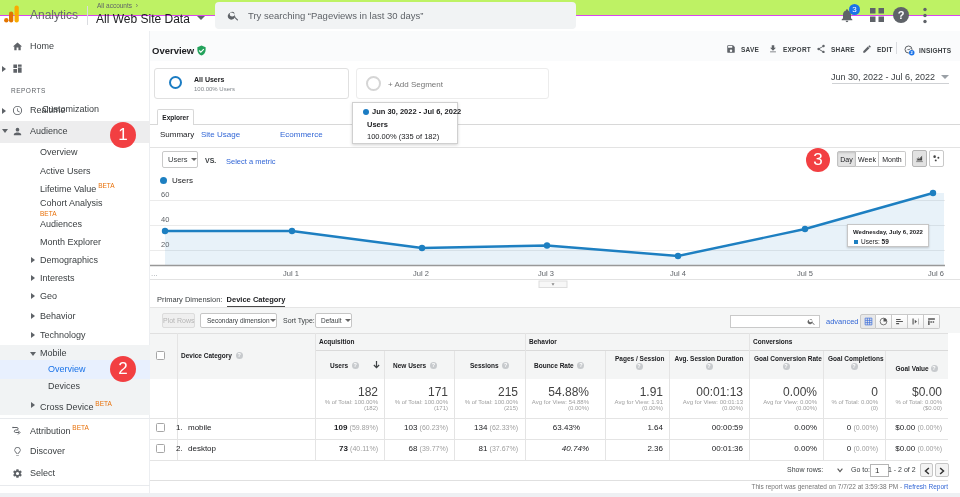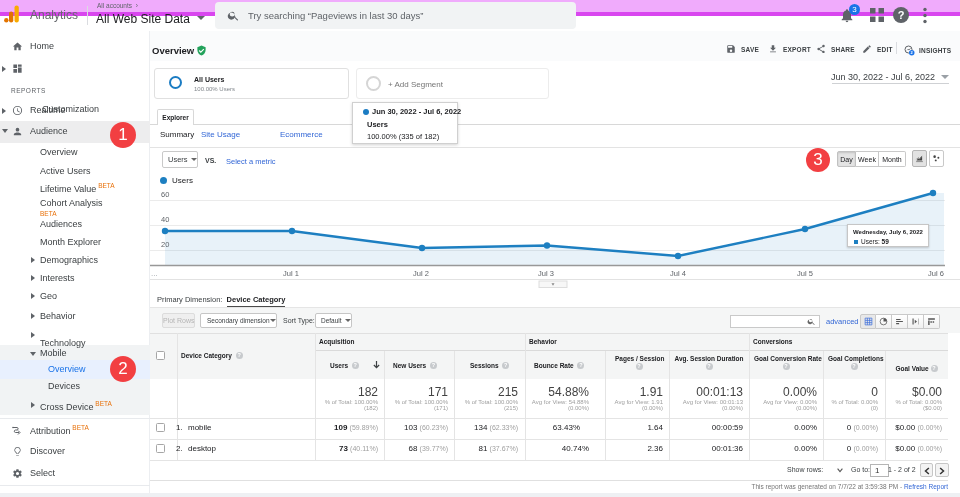--- a/index.html
+++ b/index.html
@@ -22,21 +22,21 @@
   .rtx { font-size:8px; color:#202124; }
   .rtx .sm { font-size:7px; }
   .vbtn { width:16px; height:15px; border:1px solid #c9c9c9; background:linear-gradient(#ffffff,#f0f0f0); display:flex; align-items:center; justify-content:center; }
 </style>
 <style>
 </style>
 </head>
 <body>
 <div id="page">
 
-  <div class="abs" id="hdr" style="left:0;top:0;width:960px;height:16px;background:#f0abfc;border-bottom:4px solid #d946ef;">
+  <div class="abs" id="hdr" style="left:0;top:0;width:960px;height:16px;background:#bef264;border-bottom:1px solid #d946ef;">
     <svg class="abs" style="left:4px;top:5px;" width="20" height="20" viewBox="0 0 20 20">
       <rect x="10.5" y="0.5" width="4.3" height="17" rx="2.1" fill="#f9ab00"></rect>
       <rect x="5" y="6.5" width="4.3" height="11" rx="2.1" fill="#e37400"></rect>
       <circle cx="2.3" cy="15.3" r="2.2" fill="#e37400"></circle>
     </svg>
     <div class="abs" style="left:30px;top:8px;font-size:12px;color:#66696d;">Analytics</div>
     <div class="abs" style="left:87px;top:6px;width:1px;height:19px;background:#dadce0;"></div>
     <div class="abs" style="left:97px;top:2px;font-size:6.5px;color:#5f6368;">All accounts &nbsp;›</div>
     <div class="abs" style="left:96px;top:12px;font-size:12px;color:#202124;">All Web Site Data</div>
     <div class="abs" style="left:197px;top:16px;width:0;height:0;border-left:4px solid transparent;border-right:4px solid transparent;border-top:4px solid #5f6368;"></div>
@@ -104,21 +104,21 @@
     <div class="abs" style="left:40px;top:206px;">Month Explorer</div>
     <div class="abs exp" style="left:31px;top:226px;"></div>
       <div class="abs" style="left:40px;top:224px;">Demographics</div>
     <div class="abs exp" style="left:31px;top:244px;"></div>
       <div class="abs" style="left:40px;top:242px;">Interests</div>
     <div class="abs exp" style="left:31px;top:262px;"></div>
       <div class="abs" style="left:40px;top:260px;">Geo</div>
     <div class="abs exp" style="left:31px;top:282px;"></div>
       <div class="abs" style="left:40px;top:280px;">Behavior</div>
     <div class="abs exp" style="left:31px;top:301px;"></div>
-      <div class="abs" style="left:40px;top:299px;margin-top:8px;">Technology</div>
+      <div class="abs" style="left:40px;top:299px;">Technology</div>
     <div class="abs" style="left:30px;top:321px;width:0;height:0;border-left:3.5px solid transparent;border-right:3.5px solid transparent;border-top:4.5px solid #5f6368;"></div>
     <div class="abs" style="left:40px;top:317px;">Mobile</div>
     <div class="abs" style="left:48px;top:333px;color:#1a73e8;">Overview</div>
     <div class="abs" style="left:48px;top:350px;">Devices</div>
     <div class="abs exp" style="left:31px;top:371px;"></div>
       <div class="abs" style="left:40px;top:369px;">Cross Device<span style="font-size:6.5px;color:#e8710a;vertical-align:4px;">&nbsp;BETA</span></div>
 
     <div class="abs" style="left:0;top:387px;width:150px;height:1px;background:#e8eaed;"></div>
 
     <svg class="abs" style="left:11px;top:393px;" width="12" height="12" viewBox="0 0 24 24">
@@ -393,21 +393,21 @@
     <div class="abs rtx r" style="left:539px;top:392px;width:128px;">0.00%</div>
     <div class="abs rtx r" style="left:600px;top:392px;width:128px;">0 <span class="sm">(0.00%)</span></div>
     <div class="abs rtx r" style="left:664px;top:392px;width:128px;">$0.00 <span class="sm">(0.00%)</span></div>
 
     <div class="abs cb" style="left:6px;top:413px;"></div>
     <div class="abs rtx" style="left:26px;top:413px;">2.</div>
     <div class="abs rtx" style="left:38px;top:413px;">desktop</div>
     <div class="abs rtx r" style="left:100px;top:413px;width:128px;"><b>73</b> <span class="sm">(40.11%)</span></div>
     <div class="abs rtx r" style="left:170px;top:413px;width:128px;">68 <span class="sm">(39.77%)</span></div>
     <div class="abs rtx r" style="left:240px;top:413px;width:128px;">81 <span class="sm">(37.67%)</span></div>
-    <div class="abs rtx r" style="left:311px;top:413px;width:128px;">40.74%</div>
+    <div class="abs rtx r" style="left:311px;top:413px;width:128px;font-style:italic;">40.74%</div>
     <div class="abs rtx r" style="left:385px;top:413px;width:128px;">2.36</div>
     <div class="abs rtx r" style="left:465px;top:413px;width:128px;">00:01:36</div>
     <div class="abs rtx r" style="left:539px;top:413px;width:128px;">0.00%</div>
     <div class="abs rtx r" style="left:600px;top:413px;width:128px;">0 <span class="sm">(0.00%)</span></div>
     <div class="abs rtx r" style="left:664px;top:413px;width:128px;">$0.00 <span class="sm">(0.00%)</span></div>
 
     <div class="abs" style="left:637px;top:435px;font-size:7px;color:#3c4043;">Show rows:</div>
     <div class="abs" style="left:672px;top:432.5px;width:23px;height:13px;background:#fff;border:1px solid #b5b5b5;font-size:8px;color:#333;line-height:12px;padding-left:3px;margin-top:48px;">10</div>
     <svg class="abs" style="left:687px;top:437px;" width="6" height="5" viewBox="0 0 10 8">
         <path d="M1 1l4 5 4-5" stroke="#555" stroke-width="1.8" fill="none"></path>

